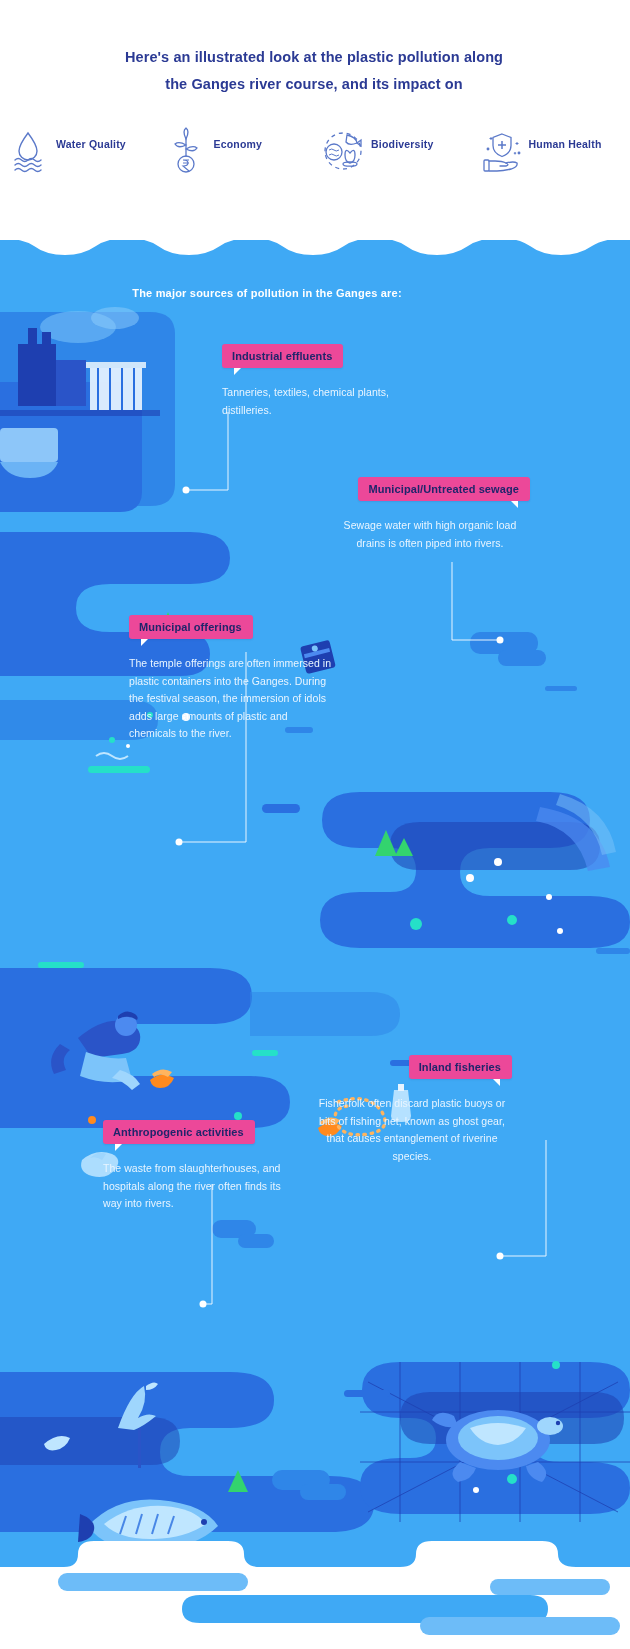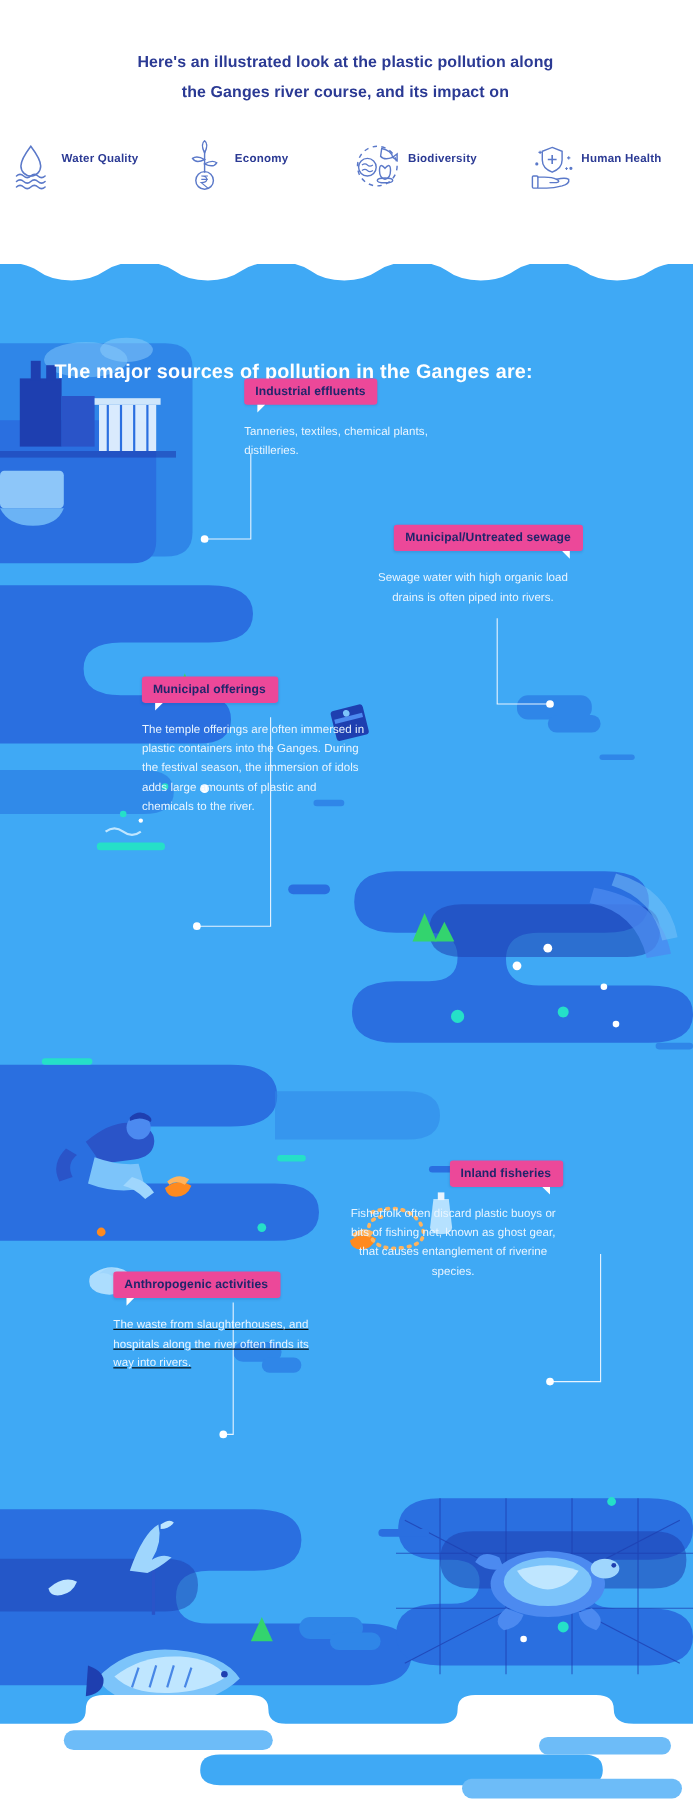--- a/index.html
+++ b/index.html
@@ -24,21 +24,21 @@
   .icon-art { width:56px; height:52px; display:flex; align-items:center; justify-content:center; }
   .icon-label { margin-top:14px; font-size:10.5px; font-weight:700; color:#2b3a94; letter-spacing:.2px; }
 
   
   .ocean { position:absolute; top:232px; left:0; width:630px; height:1417px; background:#3fa9f5; overflow:hidden; }
   .topwave { position:absolute; top:0; left:0; width:630px; height:30px; }
   .botwave { position:absolute; bottom:0; left:0; width:630px; height:120px; }
 
   .section-title {
     position:absolute; top:55px; left:0; width:534px; text-align:center;
-    color:#ffffff; font-size:18px; font-weight:700; letter-spacing:.2px;margin-top:41px;
+    color:#ffffff; font-size:11px; font-weight:700; letter-spacing:.2px;
   }
 
   .scene { position:absolute; left:0; top:0; width:630px; height:1417px; }
 
   
   .callout { position:absolute; z-index:12; }
   .tag {
     display:inline-block; background:#ec4899; color:#20256b;
     font-size:11px; font-weight:700; letter-spacing:.1px;
     padding:6px 11px 6px 10px; border-radius:3px; position:relative;
@@ -314,21 +314,21 @@
     <div class="callout" style="left:129px; top:383px; width:205px;">
       <div class="tag left">Municipal offerings</div>
       <div class="body-text">The temple offerings are often immersed in plastic containers into the Ganges. During the festival season, the immersion of idols adds large amounts of plastic and chemicals to the river.</div>
     </div>
 
     <div class="callout" style="left:312px; top:823px; width:200px; text-align:right;">
       <div class="tag right">Inland fisheries</div>
       <div class="body-text ralign">Fisherfolk often discard plastic buoys or bits of fishing net, known as ghost gear, that causes entanglement of riverine species.</div>
     </div>
 
-    <div class="callout" style="left:103px; top:924px; width:198px;text-decoration:underline;">
+    <div class="callout" style="left:103px; top:888px; width:198px;">
       <div class="tag left">Anthropogenic activities</div>
       <div class="body-text">The waste from slaughterhouses, and hospitals along the river often finds its way into rivers.</div>
     </div>
 
     <div class="section-title">The major sources of pollution in the Ganges are:</div>
 
     <svg class="botwave" viewBox="0 0 630 120" preserveAspectRatio="none">
       <path fill="#ffffff" d="M0,38 h64 q14,0 14,-13 q0,-13 16,-13 h134 q16,0 16,13 q0,13 16,13 h140 q16,0 16,-13 q0,-13 16,-13 h110 q16,0 16,13 q0,13 18,13 h54 V120 H0 Z"></path>
       <path fill="#3fa9f5" d="M196,72 h430 q4,0 4,8 v14 q0,8 -8,8 H196 q-8,0 -8,-8 v-14 q0,-8 8,-8 Z" opacity="0"></path>
       <path fill="#3fa9f5" d="M200,66 h330 q18,0 18,14 q0,14 -18,14 H200 q-18,0 -18,-14 q0,-14 18,-14 Z"></path>

